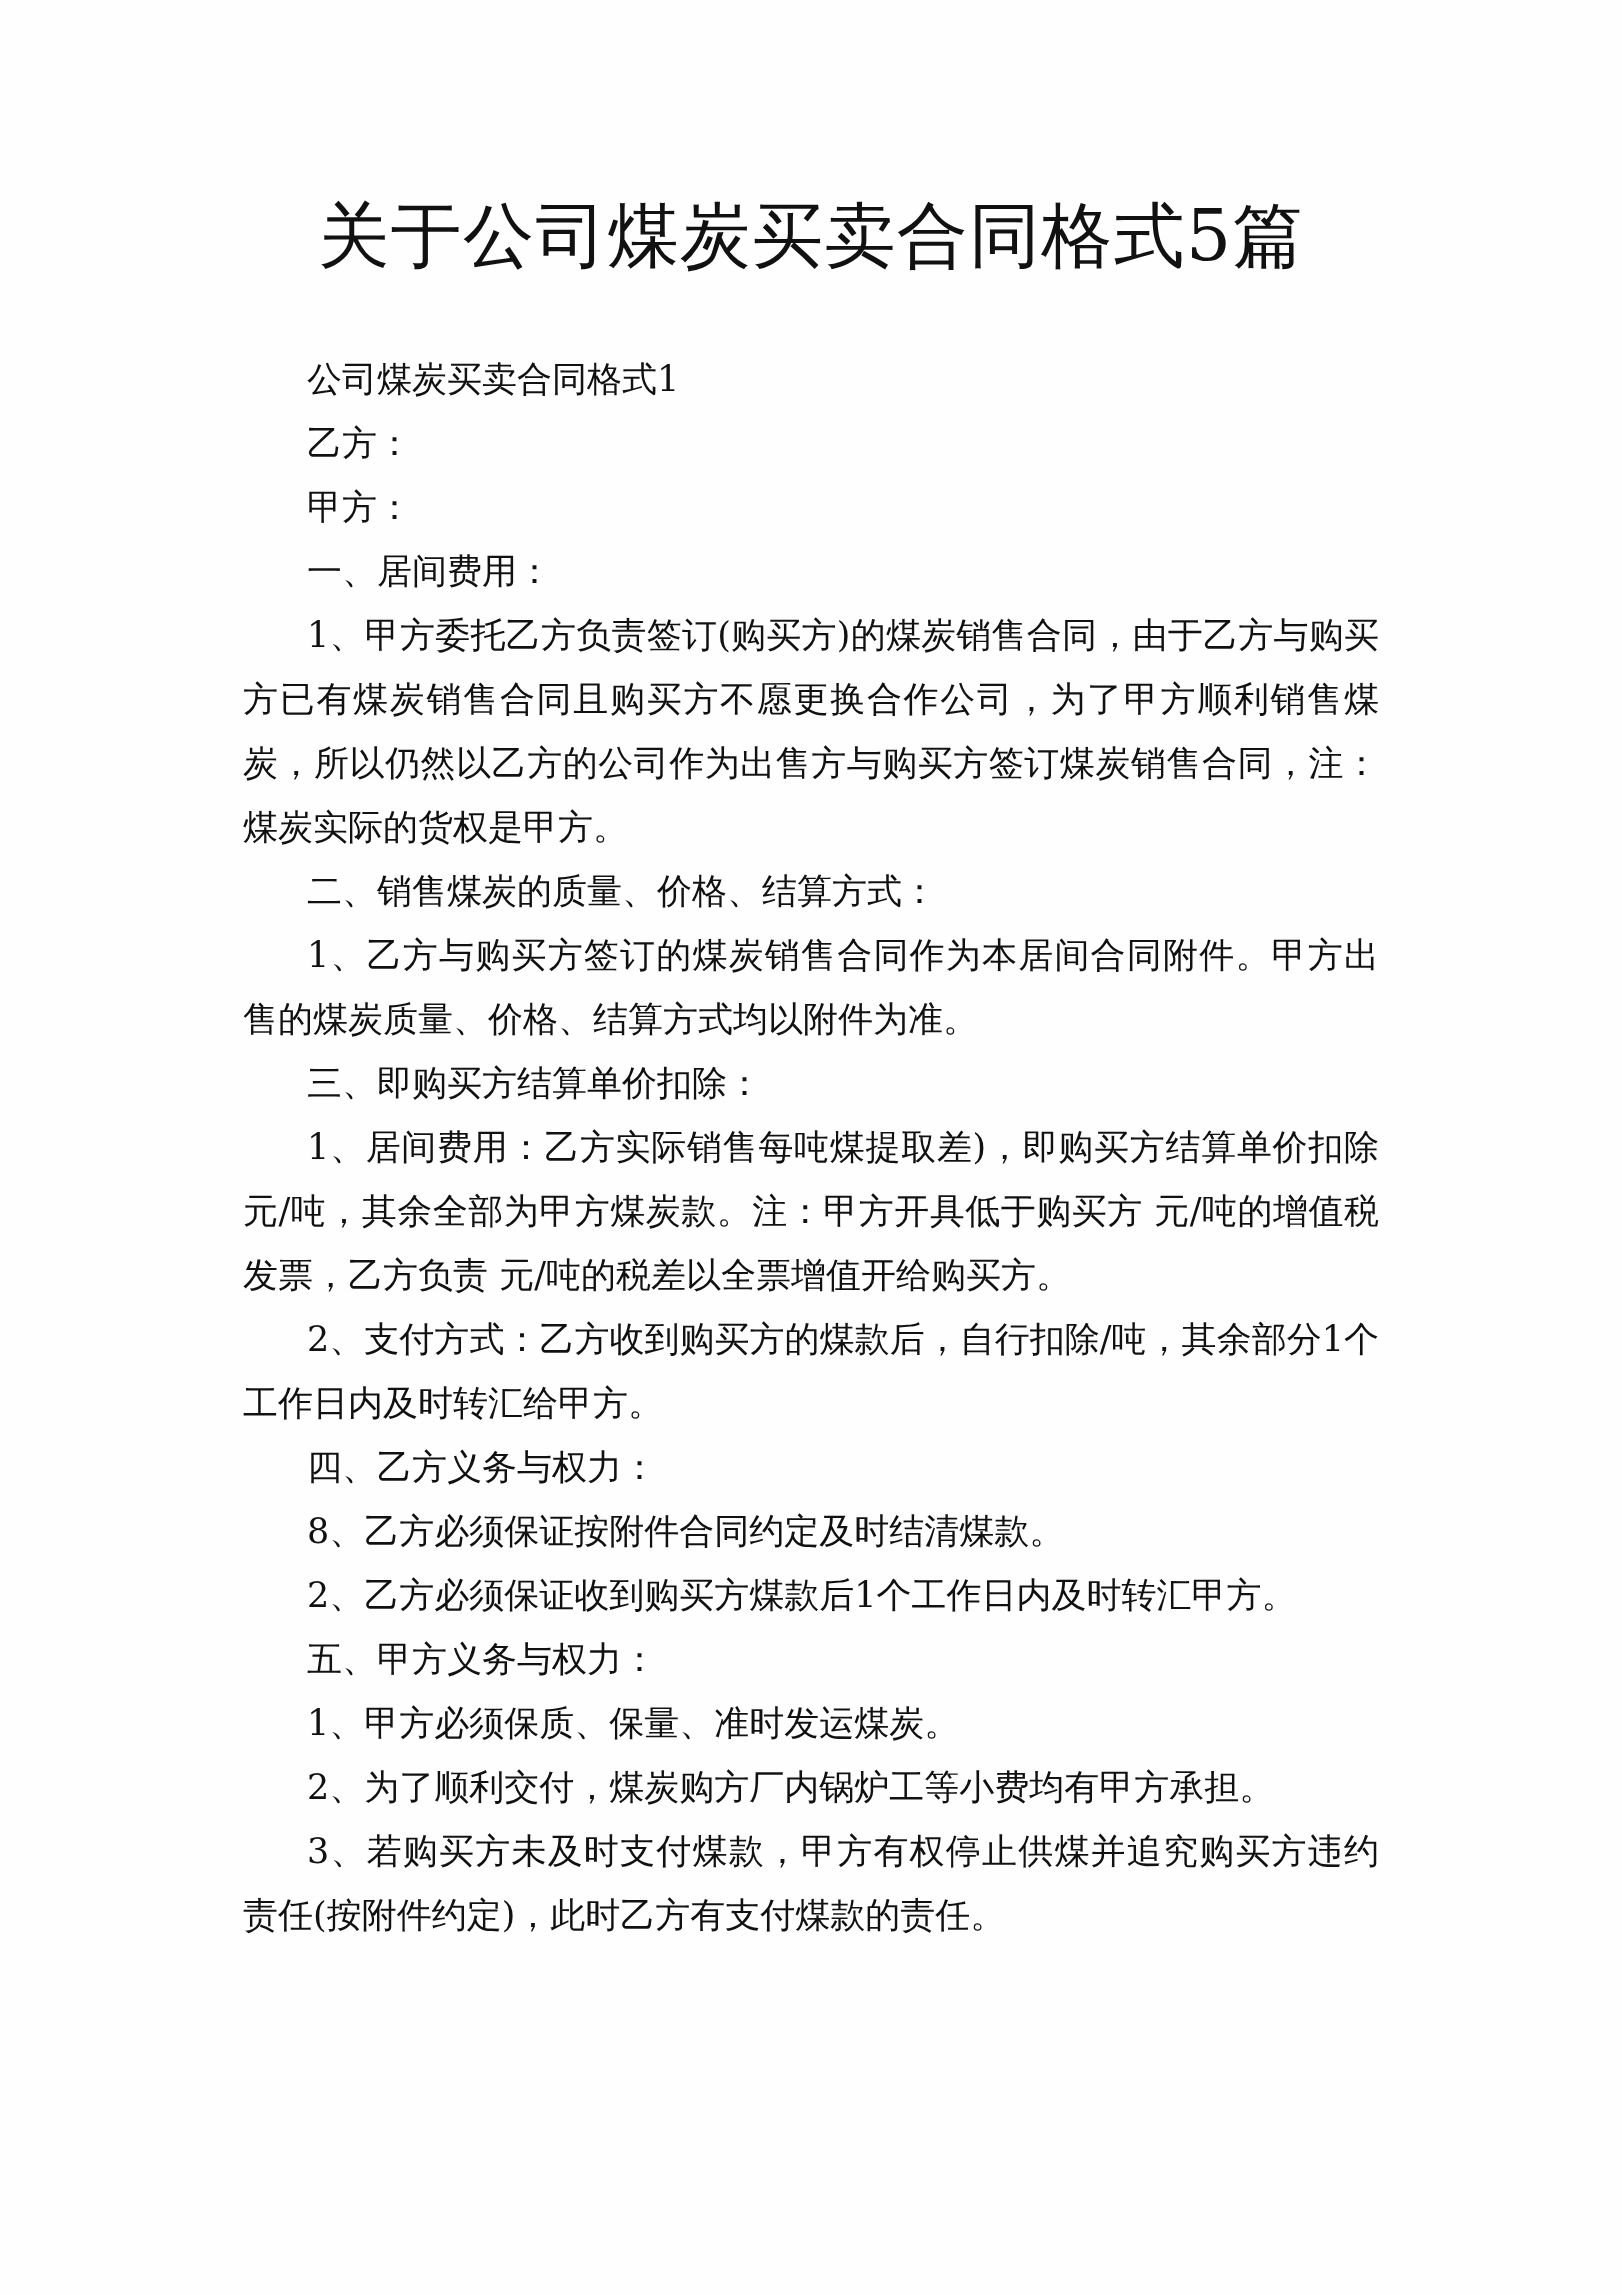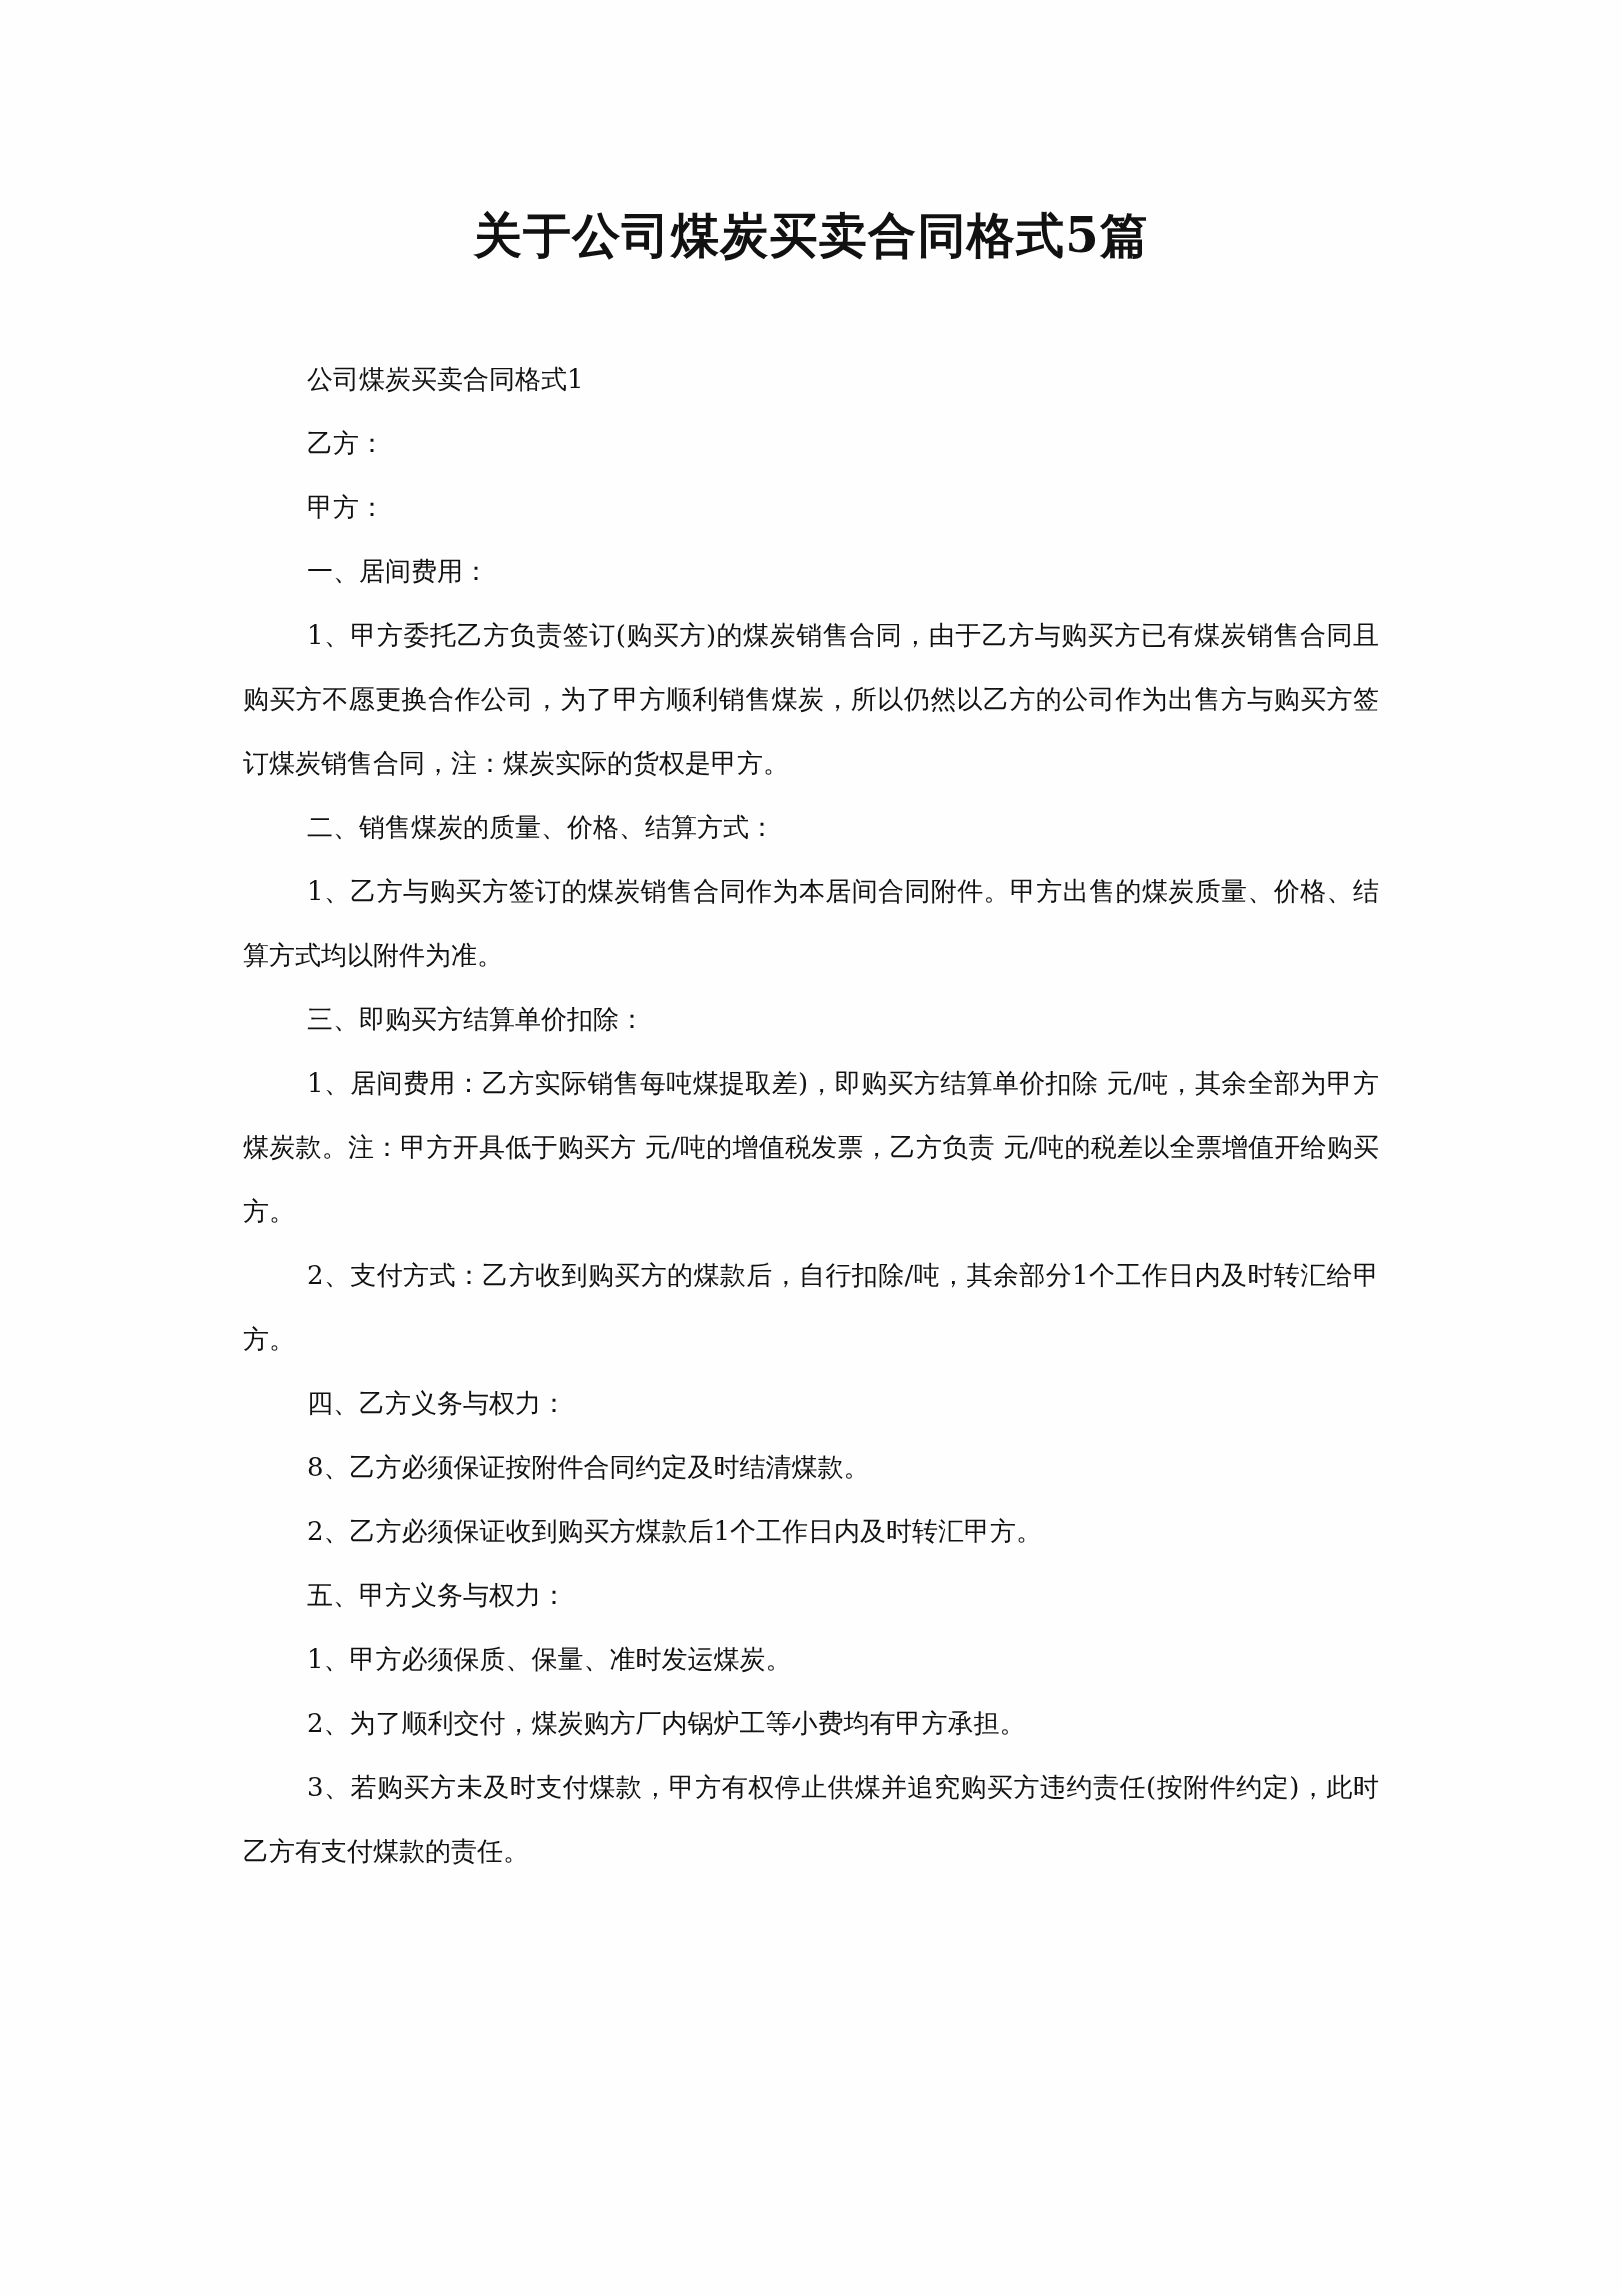--- a/index.html
+++ b/index.html
@@ -22,32 +22,32 @@
       width: 1623px;
       height: 2295px;
       background: #fefefe;
     }
     .title {
       position: absolute;
       left: 0;
       width: 1623px;
       top: 196px;
       text-align: center;
-      font-size: 48px;
+      font-size: 71px;
       line-height: 79px;
       letter-spacing: 1.3px;
-      font-weight: bold;
+      font-weight: normal;
       margin: 0;
     }
     .body {
       position: absolute;
       left: 243px;
       top: 347px;
       width: 1136px;
-      font-size: 26px;
+      font-size: 35px;
       line-height: 64px;
     }
     .para {
       margin: 0;
       text-indent: 64px;
       text-align: justify;
       text-justify: inter-character;
       word-break: break-all;
     }
   </style>

